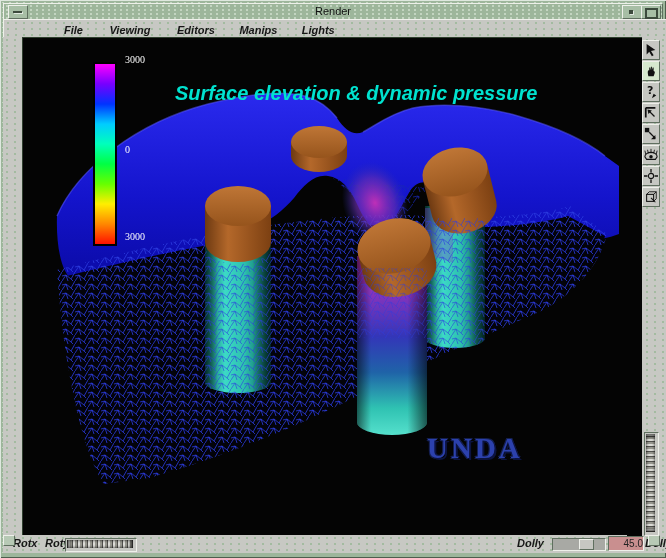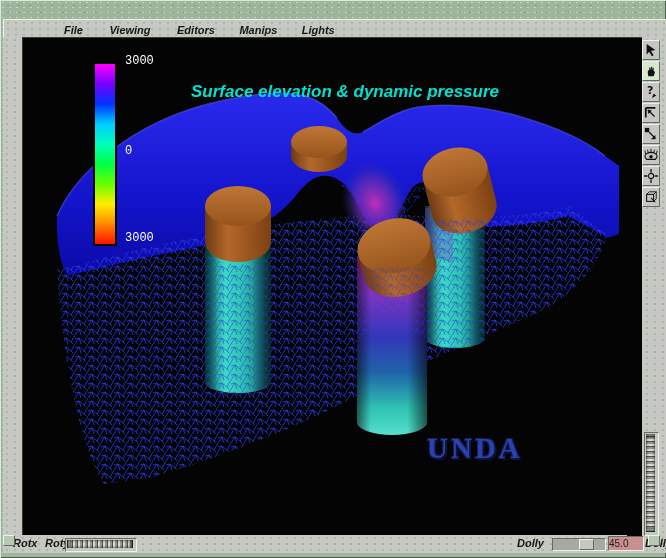--- a/index.html
+++ b/index.html
@@ -31,54 +31,66 @@
 
   .menubar{position:absolute;left:3px;top:19px;width:658px;height:17px;}
   .menu-item{display:inline-block;margin-top:2px;font-size:11px;font-style:italic;font-weight:bold;color:#161616;cursor:default;}
 
   .viewer{position:absolute;left:3px;top:37px;width:658px;height:516px;}
 
   .viewport{position:absolute;left:22px;top:37px;width:619px;height:498px;background:#040404;border-left:1px solid #30402f;border-top:1px solid #30402f;}
   .viewport svg{position:absolute;left:0;top:0;}
 
   .overlay-title{position:absolute;left:152px;top:44px;width:460px;
-    font-size:17px;font-weight:bold;font-style:italic;letter-spacing:0px;white-space:nowrap;margin-left:16px;}
+    font-size:20px;font-weight:bold;font-style:italic;letter-spacing:0px;white-space:nowrap;}
   .watermark{position:absolute;left:404px;top:394px;font-family:"Liberation Serif",serif;
     font-size:29px;font-weight:bold;letter-spacing:3px;
     text-shadow:2px 2px 0 #0c1340,-1px -1px 0 #141f4e,1px -1px 0 #141f4e,-1px 1px 0 #141f4e;}
   .colorbar{position:absolute;left:70px;top:24px;width:20px;height:180px;border:2px solid #000;}
-  .cb-label{position:absolute;color:#fff;font-size:12px;font-family:Liberation Mono, monospace;letter-spacing:0px;}
+  .cb-label{position:absolute;color:#fff;font-size:10px;font-family:Liberation Serif, serif;letter-spacing:0px;}
 
   .tool-btn{position:absolute;left:642px;width:16px;height:18px;background:#c6c7c2;cursor:pointer;}
   .tool-btn.selected{background:#d6e8ce;}
   .tool-btn svg{position:absolute;left:1px;top:2px;}
   .helpq{position:absolute;left:4px;top:1px;font-size:11px;font-weight:bold;color:#111;font-family:"DejaVu Sans",sans-serif;}
 
   .vwheel-box{position:absolute;left:644px;top:432px;width:13px;height:102px;padding:0;background:#c6c7c2;}
   .vwheel{position:absolute;left:1px;top:1px;width:9px;height:98px;
     background:repeating-linear-gradient(0deg,#50504c 0 1px,#dcdcd7 1px 3px,#97978f 3px 5px);
     box-shadow:inset 0 3px 3px rgba(0,0,0,.5),inset 0 -3px 3px rgba(0,0,0,.5);}
 
   .statusbar{position:absolute;left:3px;top:535px;width:576px;height:18px;}
   .sb-label{position:absolute;top:2px;font-size:11px;font-style:italic;font-weight:bold;color:#161616;}
   .hwheel-box{position:absolute;left:62px;top:3px;width:70px;height:12px;background:#c6c7c2;}
   .hwheel{position:absolute;left:1px;top:1px;width:66px;height:8px;
     background:repeating-linear-gradient(90deg,#50504c 0 1px,#dcdcd7 1px 3px,#97978f 3px 5px);
     box-shadow:inset 3px 0 3px rgba(0,0,0,.5),inset -3px 0 3px rgba(0,0,0,.5);}
   .slider{position:absolute;left:549px;top:3px;width:52px;height:11px;background:#a8a9a4;}
   .slider-handle{position:absolute;left:26px;top:0px;width:13px;height:9px;background:#c6c7c2;}
-  .zoom-value{position:absolute;left:605px;top:1px;width:34px;height:13px;text-align:left;
+  .zoom-value{position:absolute;left:605px;top:1px;width:34px;height:13px;text-align:right;
     font-size:10px;color:#222;line-height:13px;}
   .corner-chip{position:absolute;width:10px;height:9px;background:#b7c9b5;}
 </style>
 </head>
 <body>
 
 <div class="window">
 
+  <div class="titlebar raised">
+    <div class="title-text">Render</div>
+    <div class="tb-btn raised" style="left:4px;">
+      <div class="dash"></div>
+    </div>
+    <div class="tb-btn raised" style="left:618px;">
+      <div class="dot"></div>
+    </div>
+    <div class="tb-btn raised" style="left:637px;">
+      <div class="box"></div>
+    </div>
+  </div>
 
   <div class="menubar raised gray-dither">
     <span class="menu-item" style="margin-left:12px;">File</span>
     <span class="menu-item" style="margin-left:22px;">Viewing</span>
     <span class="menu-item" style="margin-left:22px;">Editors</span>
     <span class="menu-item" style="margin-left:20px;">Manips</span>
     <span class="menu-item" style="margin-left:20px;">Lights</span>
   </div>
 
   <div class="viewer gray-dither"></div>

